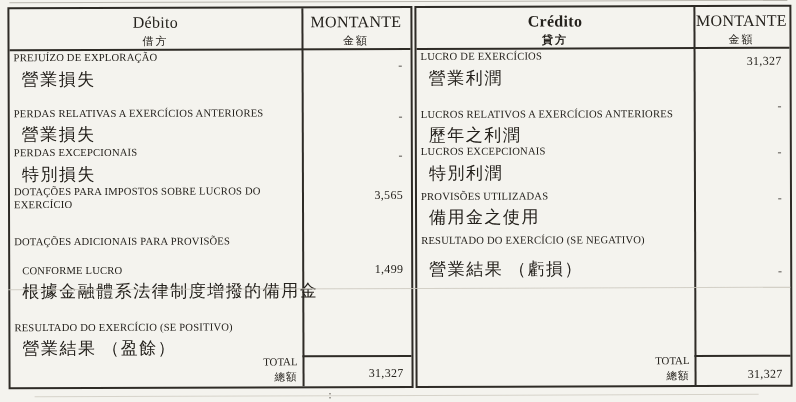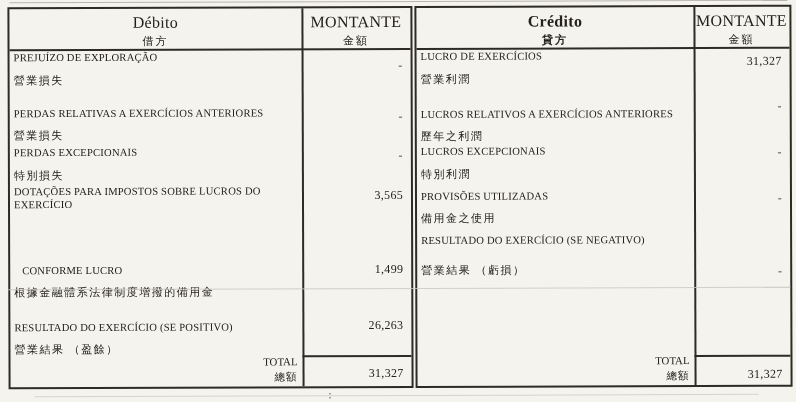--- a/index.html
+++ b/index.html
@@ -22,21 +22,21 @@
   #hlR{width:373px;}
   .hdrcell{position:absolute;top:0;height:40px;text-align:center;}
   .hdr-pt{font-size:16px;margin-top:5px;letter-spacing:.3px;}
   .hdr-zh{font-size:11px;margin-top:2px;letter-spacing:2px;}
   #hcLd{left:0;width:292px;}
   #hcLm{left:292px;width:109px;}
   #hcRc{left:0;width:277px;font-weight:bold;}
   #hcRm{left:277px;width:96px;}
   .pt{position:absolute;left:4px;font-size:10.6px;letter-spacing:.2px;line-height:13px;white-space:nowrap;}
   .ptw{white-space:normal;width:280px;}
-  .zh{position:absolute;left:4px;font-size:11px;letter-spacing:1.5px;line-height:14px;white-space:nowrap;}
+  .zh{position:absolute;left:12px;font-size:17px;letter-spacing:1.5px;line-height:14px;white-space:nowrap;}
   .amt{position:absolute;text-align:right;font-size:12px;letter-spacing:.3px;}
   .amtL{left:292px;width:101px;}
   .amtR{left:277px;width:88px;}
   .totlbl{position:absolute;text-align:right;font-size:10.8px;line-height:15px;}
   .totlbl .zh2{font-size:10.5px;letter-spacing:1px;}
   #totLbL{left:0;width:287px;top:346px;}
   #totLbR{left:0;width:272px;top:346px;}
   .totbox{position:absolute;border-top:2px solid #2e2b26;box-sizing:border-box;}
   #totBoxL{left:292px;top:347px;width:109px;height:33px;}
   #totBoxR{left:277px;top:348px;width:96px;height:32px;}
@@ -81,31 +81,31 @@
     <div class="vline" id="vL"></div>
     <div class="hline" id="hlL"></div>
 
     <div class="pt" id="Lp0">PREJUÍZO DE EXPLORAÇÃO</div>
     <div class="zh" id="Lz0">營業損失</div>
     <div class="pt" id="Lp1">PERDAS RELATIVAS A EXERCÍCIOS ANTERIORES</div>
     <div class="zh" id="Lz1">營業損失</div>
     <div class="pt" id="Lp2">PERDAS EXCEPCIONAIS</div>
     <div class="zh" id="Lz2">特別損失</div>
     <div class="pt ptw" id="Lp3">DOTAÇÕES PARA IMPOSTOS SOBRE LUCROS DO EXERCÍCIO</div>
+    <div class="pt" id="Lp4">DOTAÇÕES ADICIONAIS PARA PROVISÕES</div>
     <div class="pt" id="Lp5">CONFORME LUCRO</div>
     <div class="zh" id="Lz5">根據金融體系法律制度增撥的備用金</div>
     <div class="pt" id="Lp6">RESULTADO DO EXERCÍCIO (SE POSITIVO)</div>
     <div class="zh" id="Lz6">營業結果 （盈餘）</div>
 
     <div class="amt amtL" id="La0">-</div>
     <div class="amt amtL" id="La1">-</div>
     <div class="amt amtL" id="La2">-</div>
     <div class="amt amtL" id="La3">3,565</div>
     <div class="amt amtL" id="La5">1,499</div>
-    <div class="amt amtL" id="La6">26,263</div>
 
     <div class="totlbl" id="totLbL">
       <div>TOTAL</div>
       <div class="zh2">總額</div>
     </div>
     <div class="totbox" id="totBoxL"></div>
     <div class="amt amtL" id="La7">31,327</div>
   </section>
 
   <section class="sec" id="secR">

